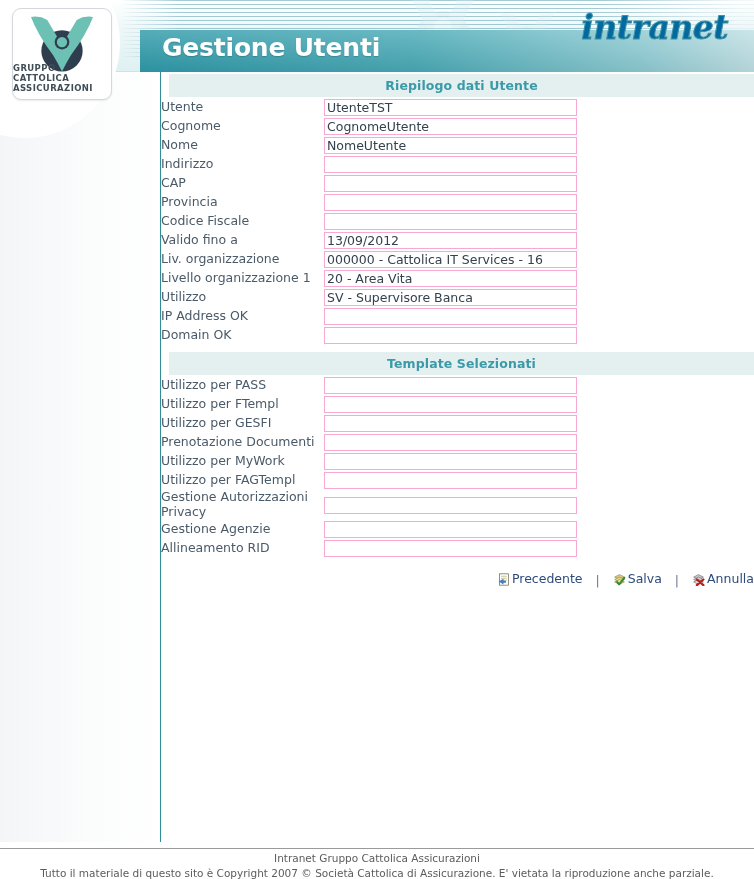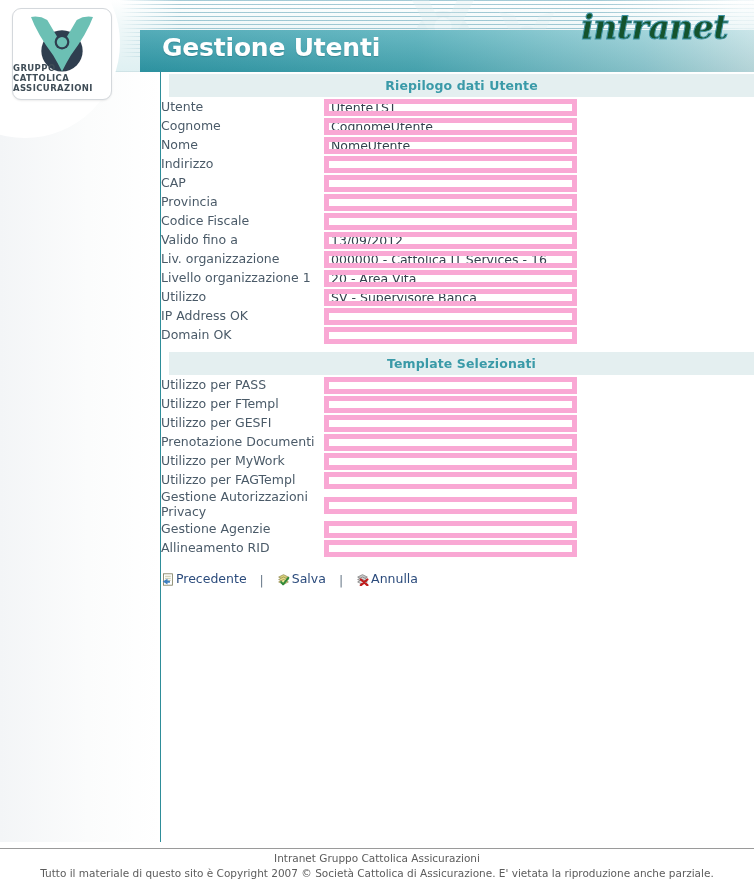--- a/index.html
+++ b/index.html
@@ -59,21 +59,21 @@
     position:absolute; left:-70px; top:-52px; width:190px; height:190px;
     background:#ffffff; border-radius:50%; z-index:5;
   }
 
   
   #intranet-wordmark {
     position: absolute; right: 26px; top: 8px;
     font-family: "DejaVu Serif", serif;
     font-style: italic; font-weight: bold;
     font-size: 33px; letter-spacing: -0.5px;
-    color: #14532d;
+    color: #0369a1;
     -webkit-text-stroke: 1px #3f93a4;
     z-index: 4;
   }
 
   
   #title-band {
     position: absolute; left: 140px; top: 30px; width: 614px; height: 42px;
     background: linear-gradient(to right, #2f9aa9 0%, #49aab6 45%, #8ecbd3 82%, #bfe0e4 100%);
     z-index: 3;
   }
@@ -124,33 +124,33 @@
     padding-left: 86px;
     font-size: 12.5px;
     color: #4a5a68;
     line-height: 15px;
     padding-top: 3px; padding-bottom: 3px;
     white-space: normal;
   }
   td.fld { padding-top: 2px; padding-bottom: 2px; }
   input.f {
     width: 253px; height: 17px;
-    border: 5px solid #f9a8d4;
+    border: 1px solid #f9a8d4;
     background: #ffffff;
     font-family: "DejaVu Sans", sans-serif;
     font-size: 12.5px;
     color: #33414d;
     padding: 0 0 0 2px;
     box-sizing: border-box;
     outline: none;
   }
 
   
   #actions {
-    text-align: left;
+    text-align: right;
     margin-top: 14px;
     font-size: 12.5px;
     color: #2a4a7a;
   }
   .act {
     display: inline-block;
     vertical-align: middle;
     color: #2b4b7c;
     text-decoration: none;
     cursor: pointer;

